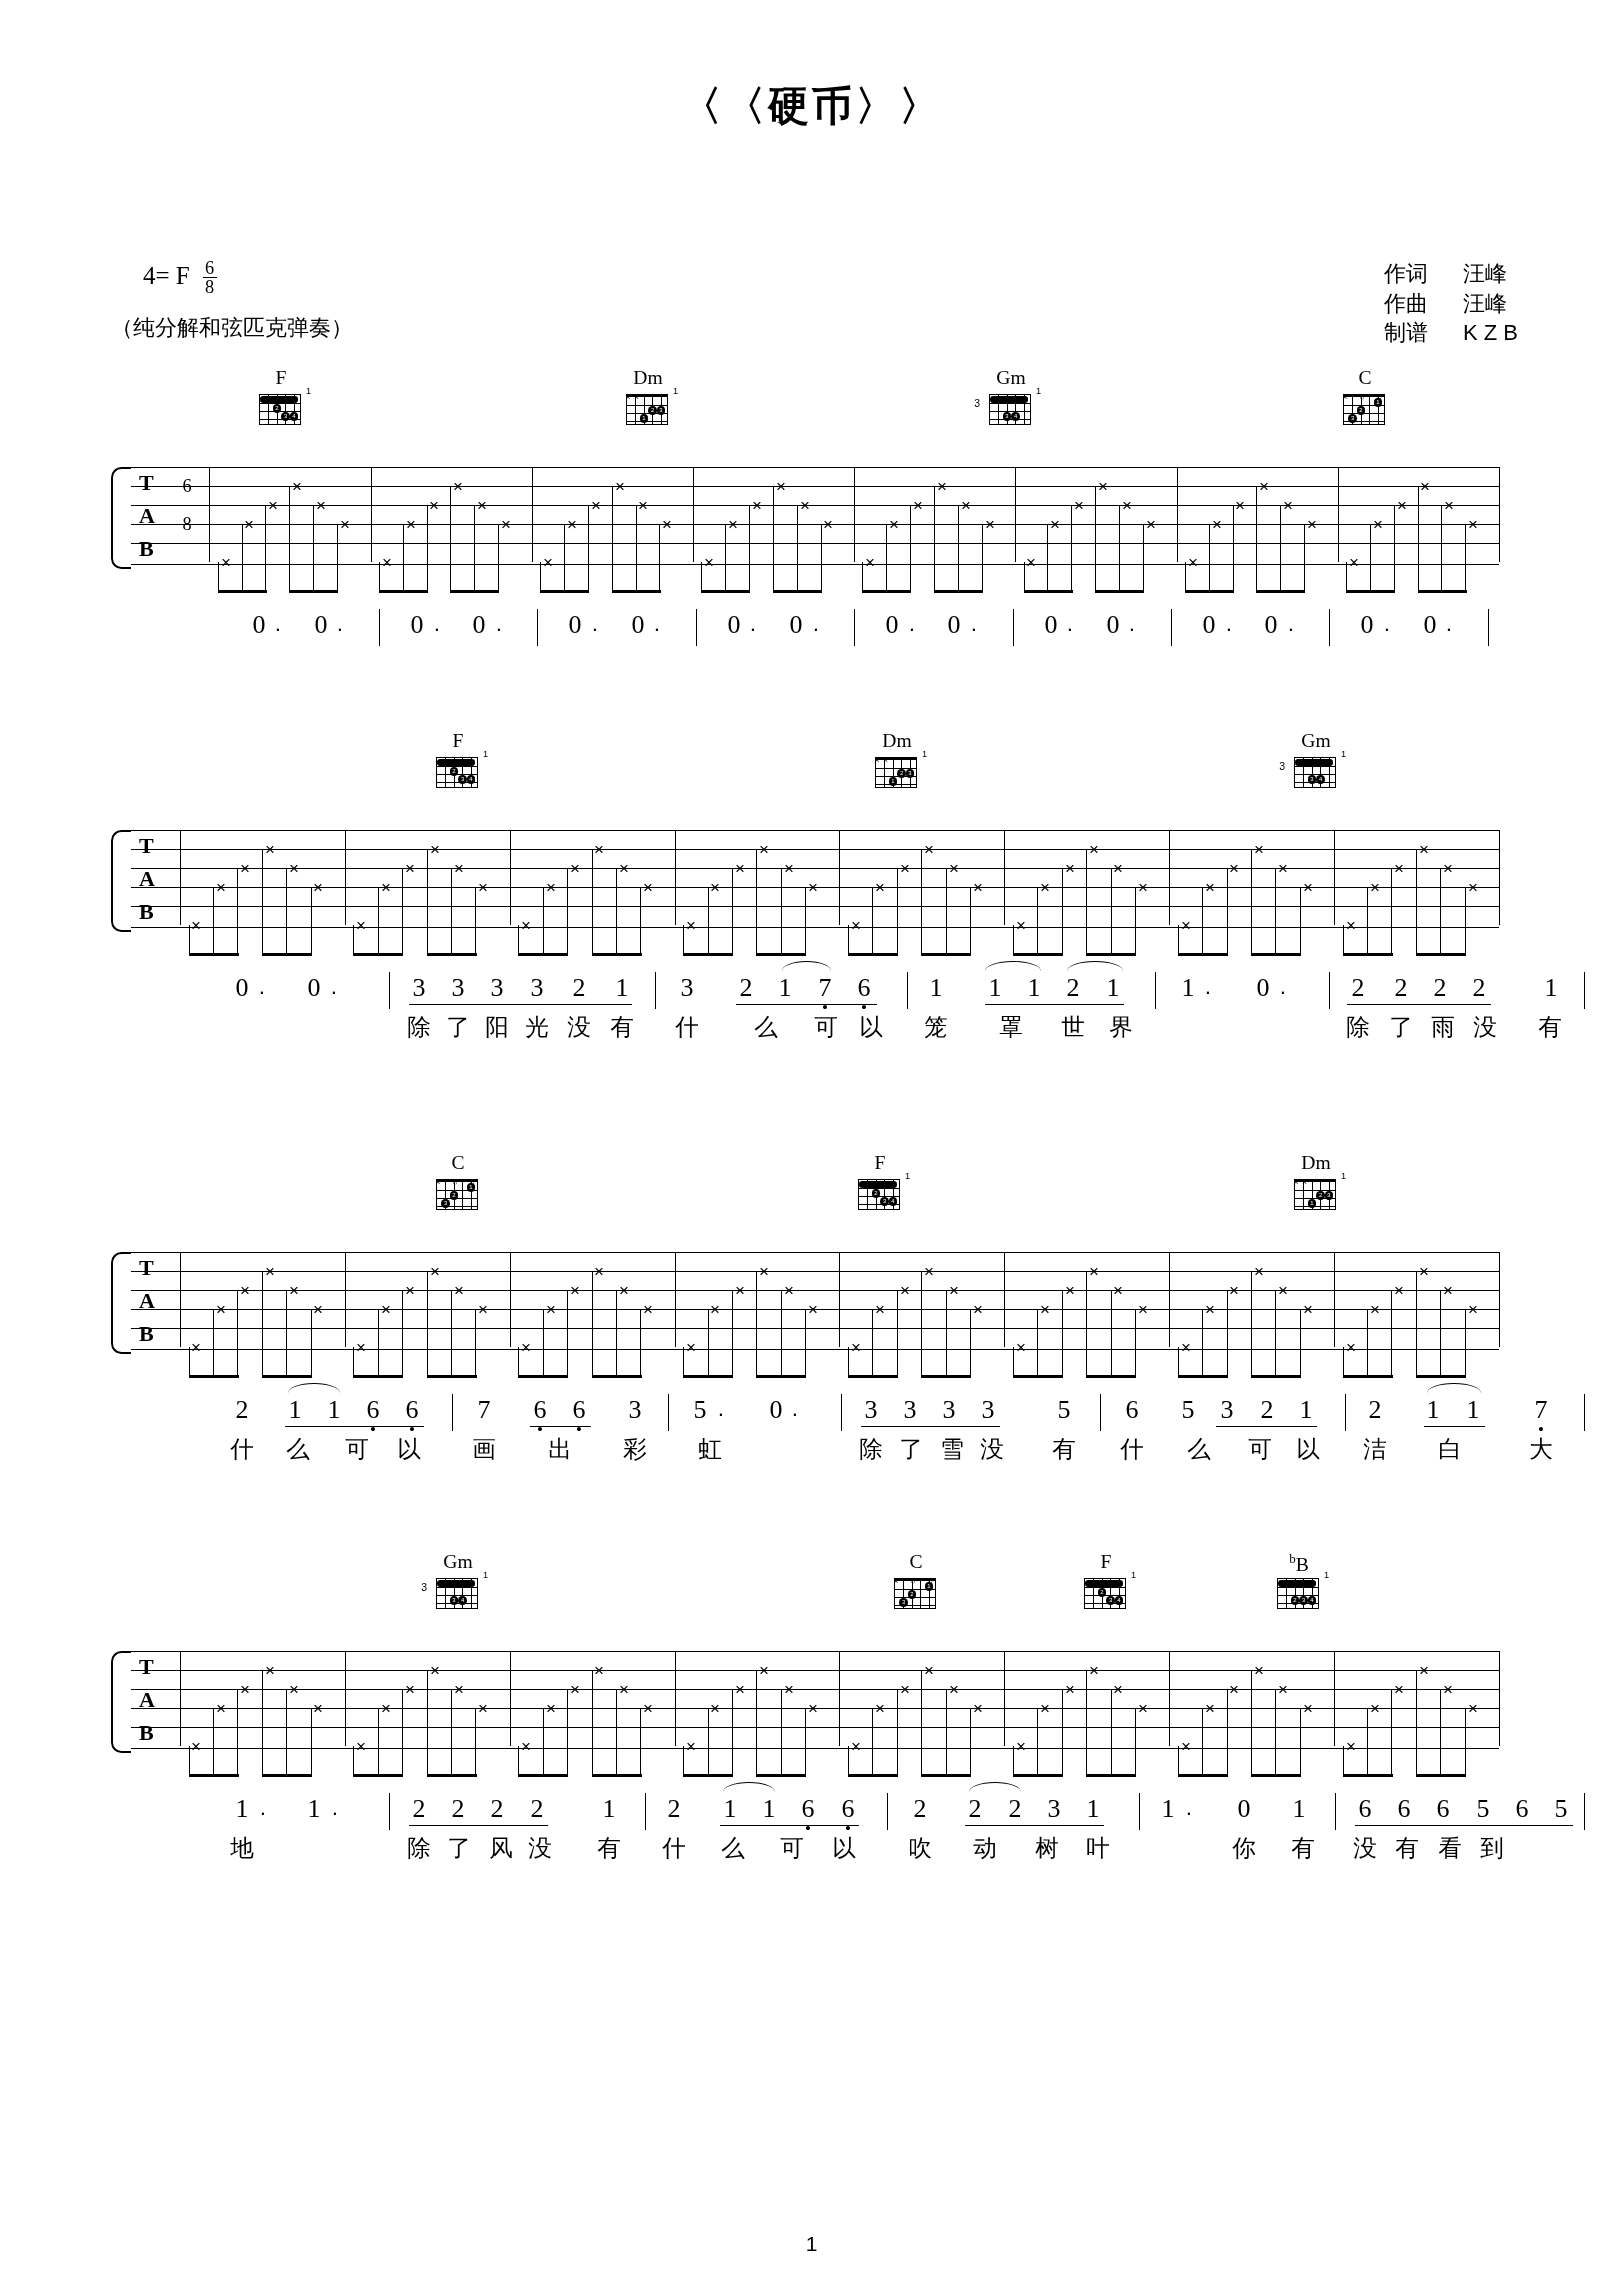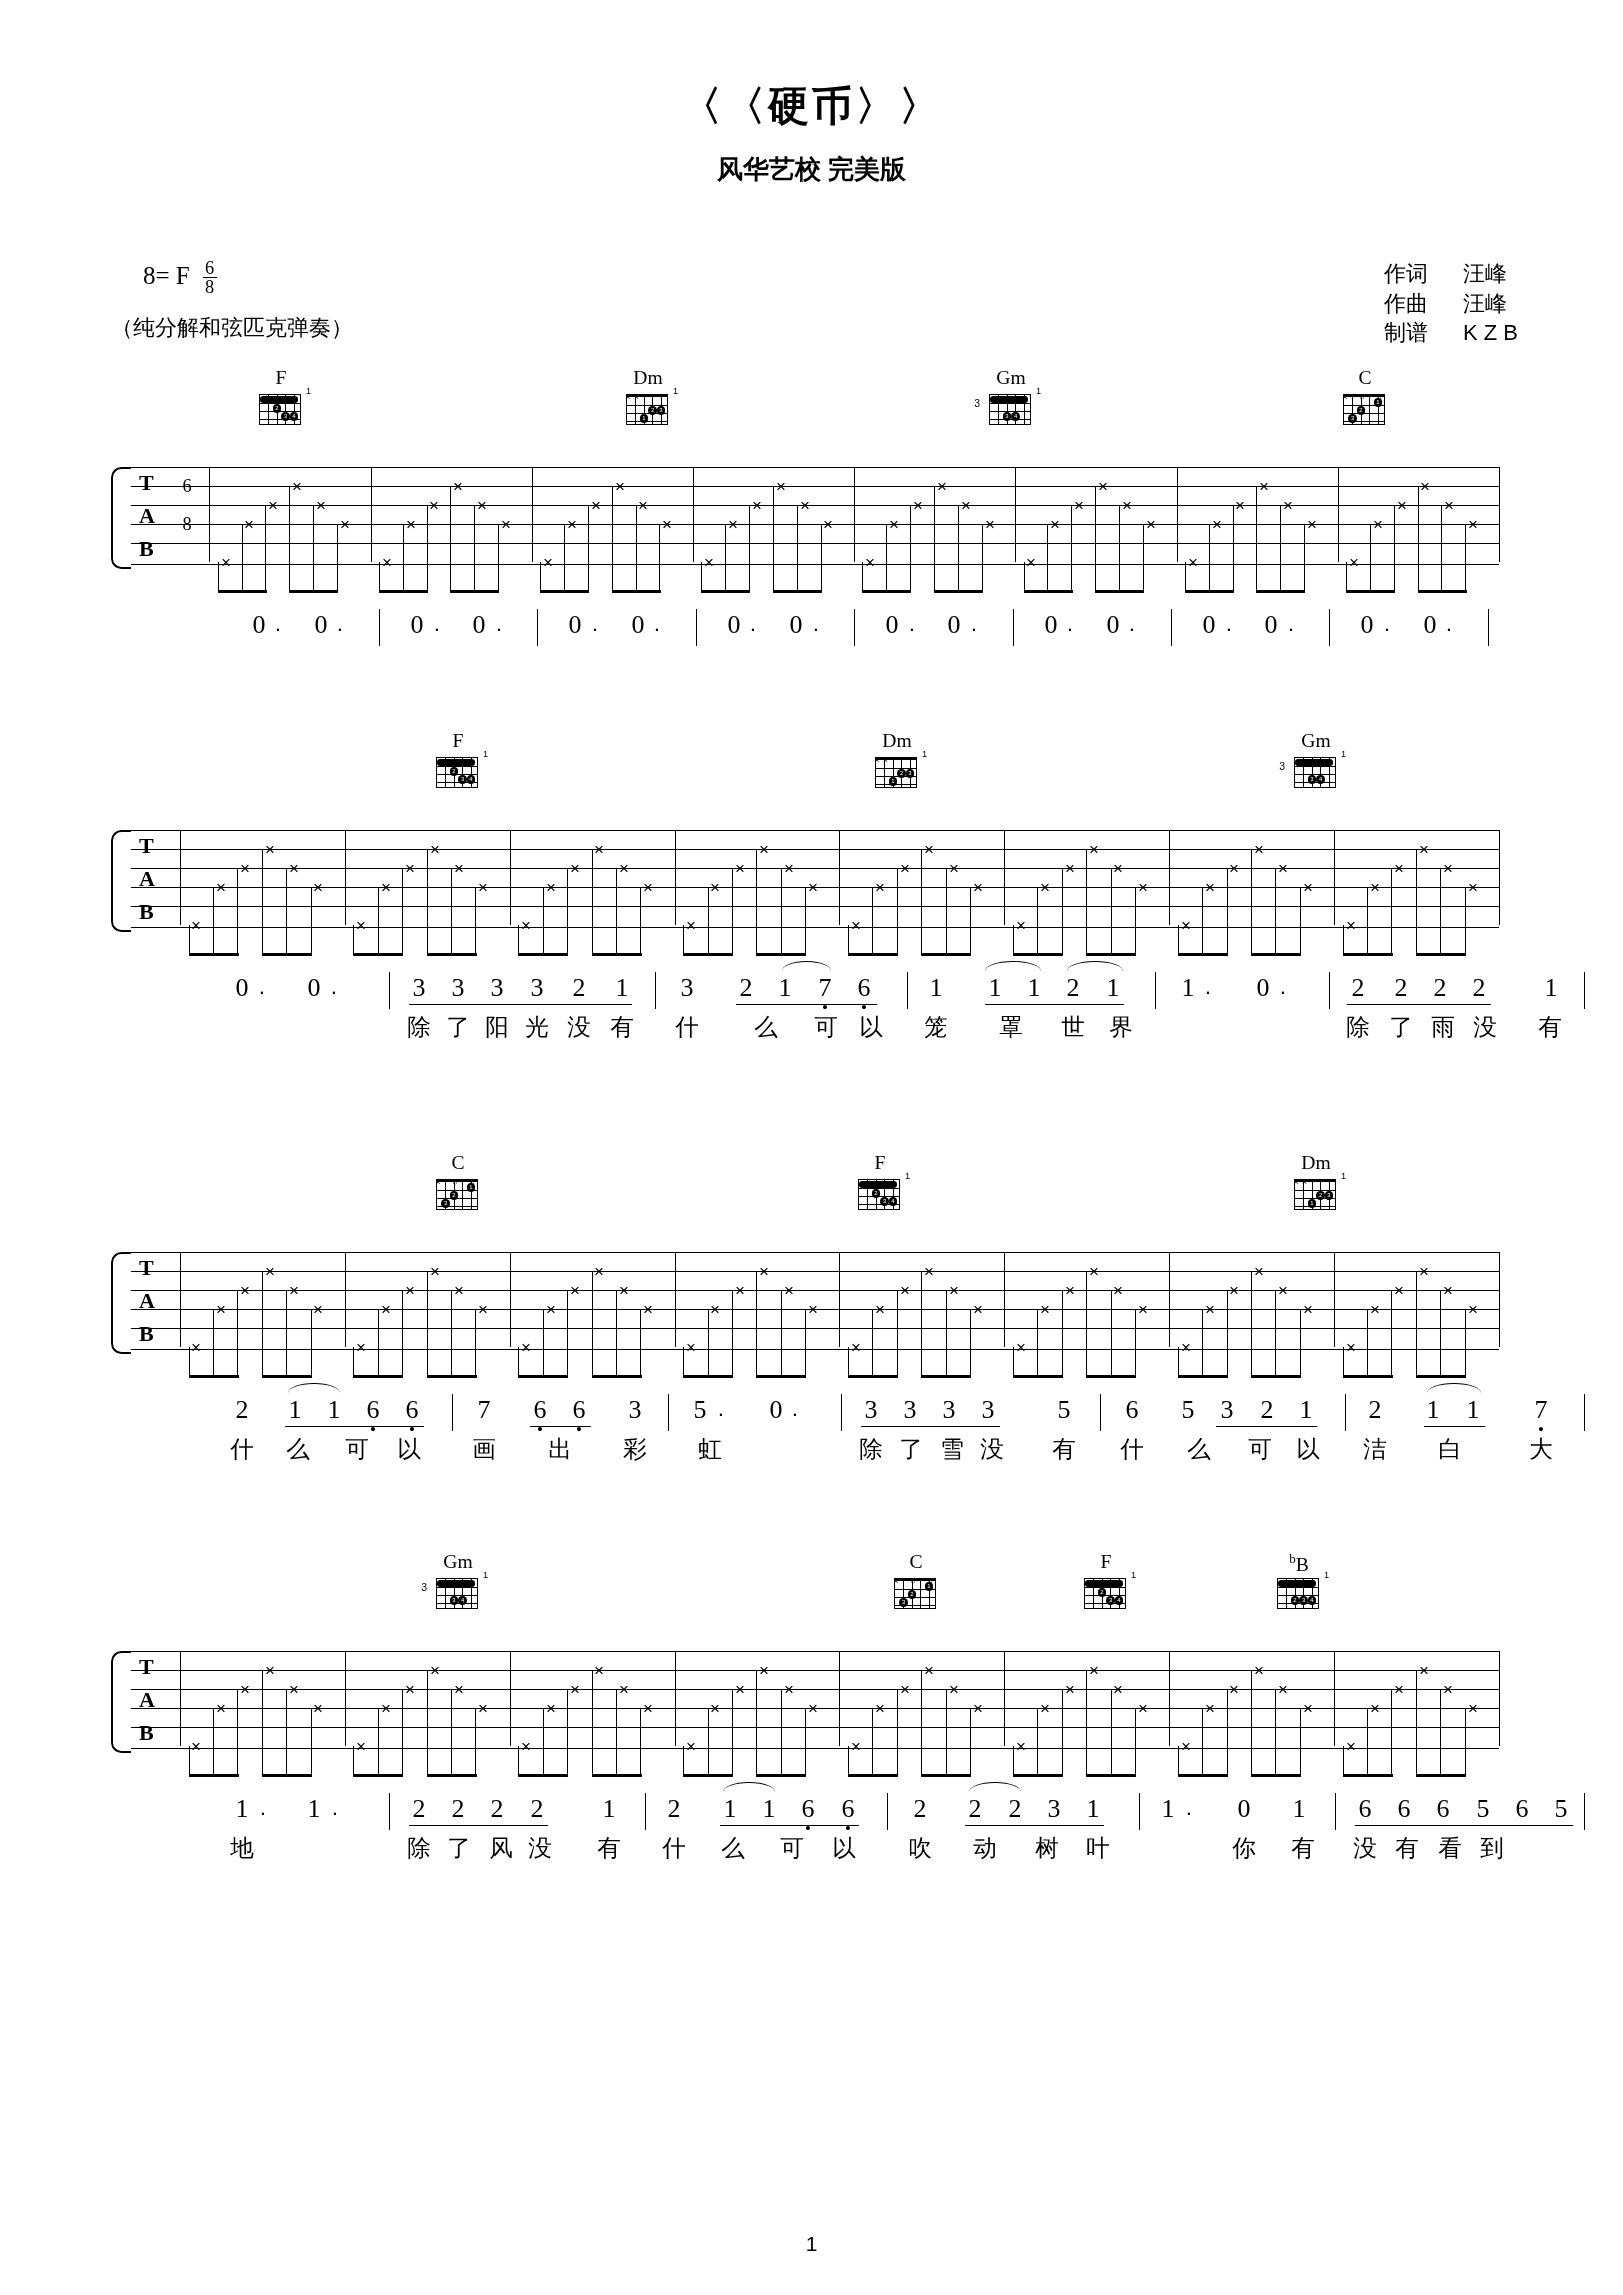--- a/index.html
+++ b/index.html
@@ -182,24 +182,23 @@
     position: absolute; bottom: 39px; left: 0; width: 1623px;
     text-align: center; font-size: 21px;
   }
 </style>
 </head>
 <body>
 
 <div class="page">
 
   <div class="title">〈〈硬币〉〉</div>
-  <div class="subtitle">风华艺校 完美版</div>
 
   <div class="keyblock">
-    <span>8= F</span>
+    <span>4= F</span>
     <span class="frac">
       <span class="num">6</span>
       <span class="den">8</span>
     </span>
   </div>
   <div class="playnote">（纯分解和弦匹克弹奏）</div>
 
   <div class="credits">
     <div>
       <span class="lbl">作词</span><span class="val">汪峰</span>

